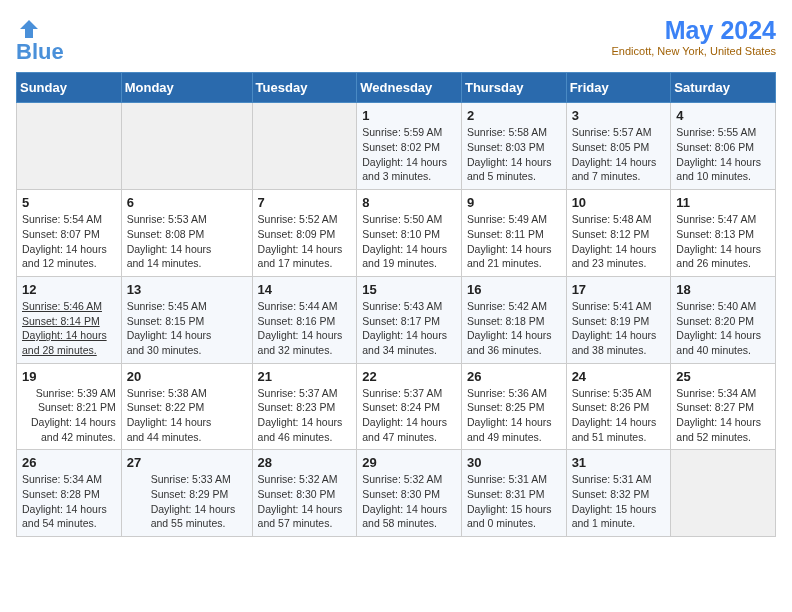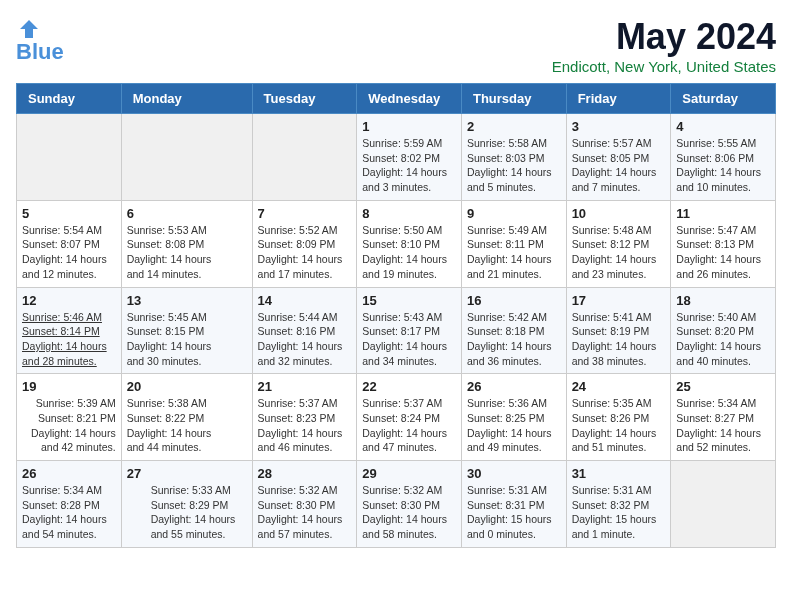--- a/index.html
+++ b/index.html
@@ -17,37 +17,37 @@
       margin-bottom: 8px;
     }
     .logo {
       display: flex;
       align-items: center;
     }
     .title-block {
       text-align: right;
     }
     .main-title {
-      font-size: 36px;
+      font-size: 25px;
       font-weight: bold;
-      color: #0f172a;
+      color: #3b82f6;
     }
     .subtitle {
-      font-size: 15px;
-      color: #15803d;
+      font-size: 11px;
+      color: #a16207;
     }
     table {
       width: 100%;
       border-collapse: collapse;
       font-size: 11px;
     }
     thead tr th {
       background: #2a6aad;
       color: #fff;
-      padding: 7px 11px;
+      padding: 7px 3px;
       text-align: left;
       font-size: 13px;
       font-weight: bold;
       border: 1px solid #4a8ac4;
     }
     tbody tr td {
       border: 1px solid #ccc;
       vertical-align: top;
       padding: 5px 5px;
       min-height: 70px;

